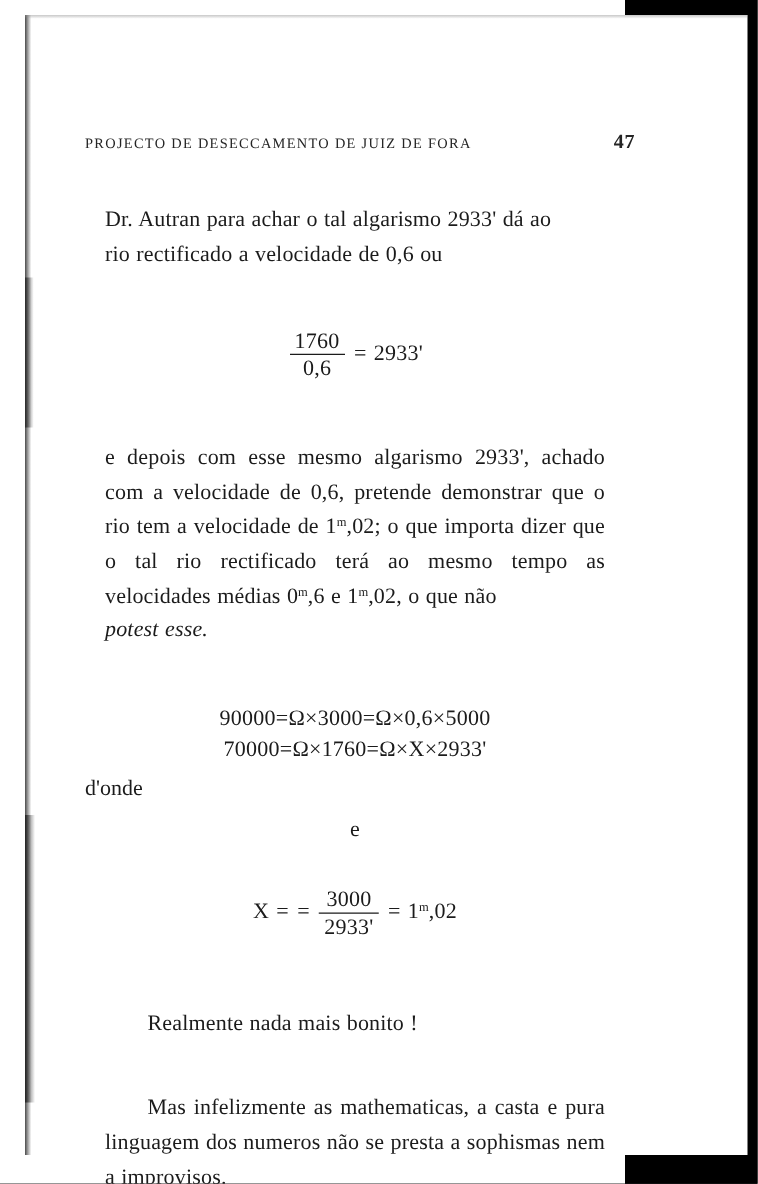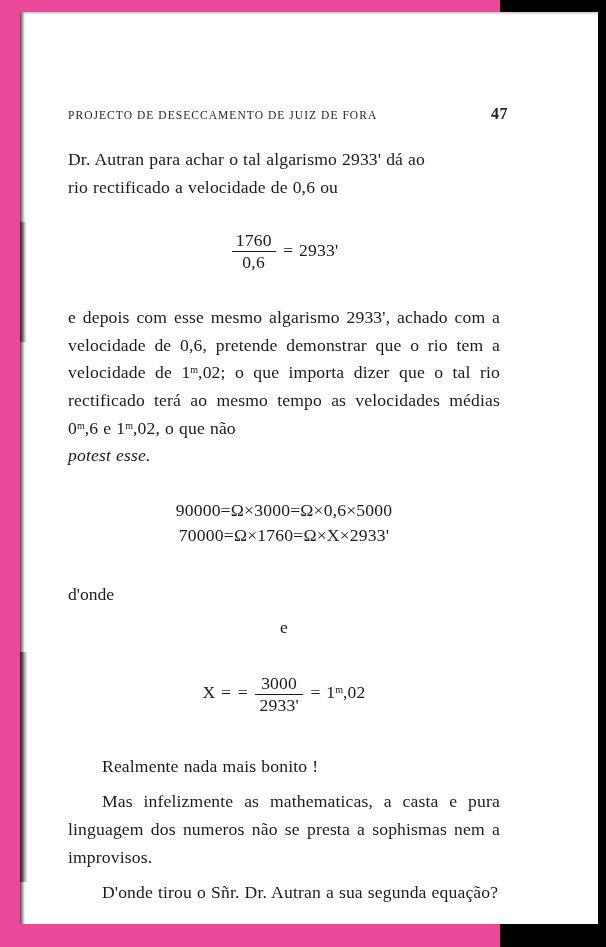--- a/index.html
+++ b/index.html
@@ -12,21 +12,21 @@
     height: 947px;
     overflow: hidden;
     font-family: "Liberation Serif", "DejaVu Serif", serif;
   }
 
   
   #scan-frame {
     position: relative;
     width: 500px;
     height: 947px;
-    background: #ec4899;
+    background: #ffffff;
   }
   #page-sheet {
     position: absolute;
     left: 20px;
     top: 12px;
     width: 578px;
     height: 912px;
     background: #ffffff;
     overflow: hidden;
   }
@@ -97,21 +97,21 @@
     letter-spacing: .5px;
   }
 
   .para {
     font-size: 17.6px;
     line-height: 27.6px;
     color: #1b1b1b;
     text-align: justify;
     text-align-last: left;
     letter-spacing: .15px;
-    margin: 0;
+    margin: 16px;
     word-spacing: .5px;
   }
   .para.indent { text-indent: 34px; }
   .tight { text-align-last: left; }
 
   .it { font-style: italic; }
 
   
   sup.unit {
     font-size: 10px;
@@ -147,21 +147,21 @@
     border-top: 1.6px solid #1b1b1b;
     padding: 1px 4px 0 4px;
   }
 
   .eq-row {
     display: flex;
     align-items: baseline;
     font-size: 17.6px;
     color: #1b1b1b;
   }
-  .eq-row .lead { width: 96px; flex: none; margin-top: 28px; }
+  .eq-row .lead { width: 96px; flex: none; }
   .eq-row .body { flex: 1; text-align: center; }
 
   .center-conj {
     text-align: center;
     font-size: 17.6px;
     color: #1b1b1b;
   }
 
   .spacer-8 { height: 8px; }
   .spacer-12 { height: 12px; }

